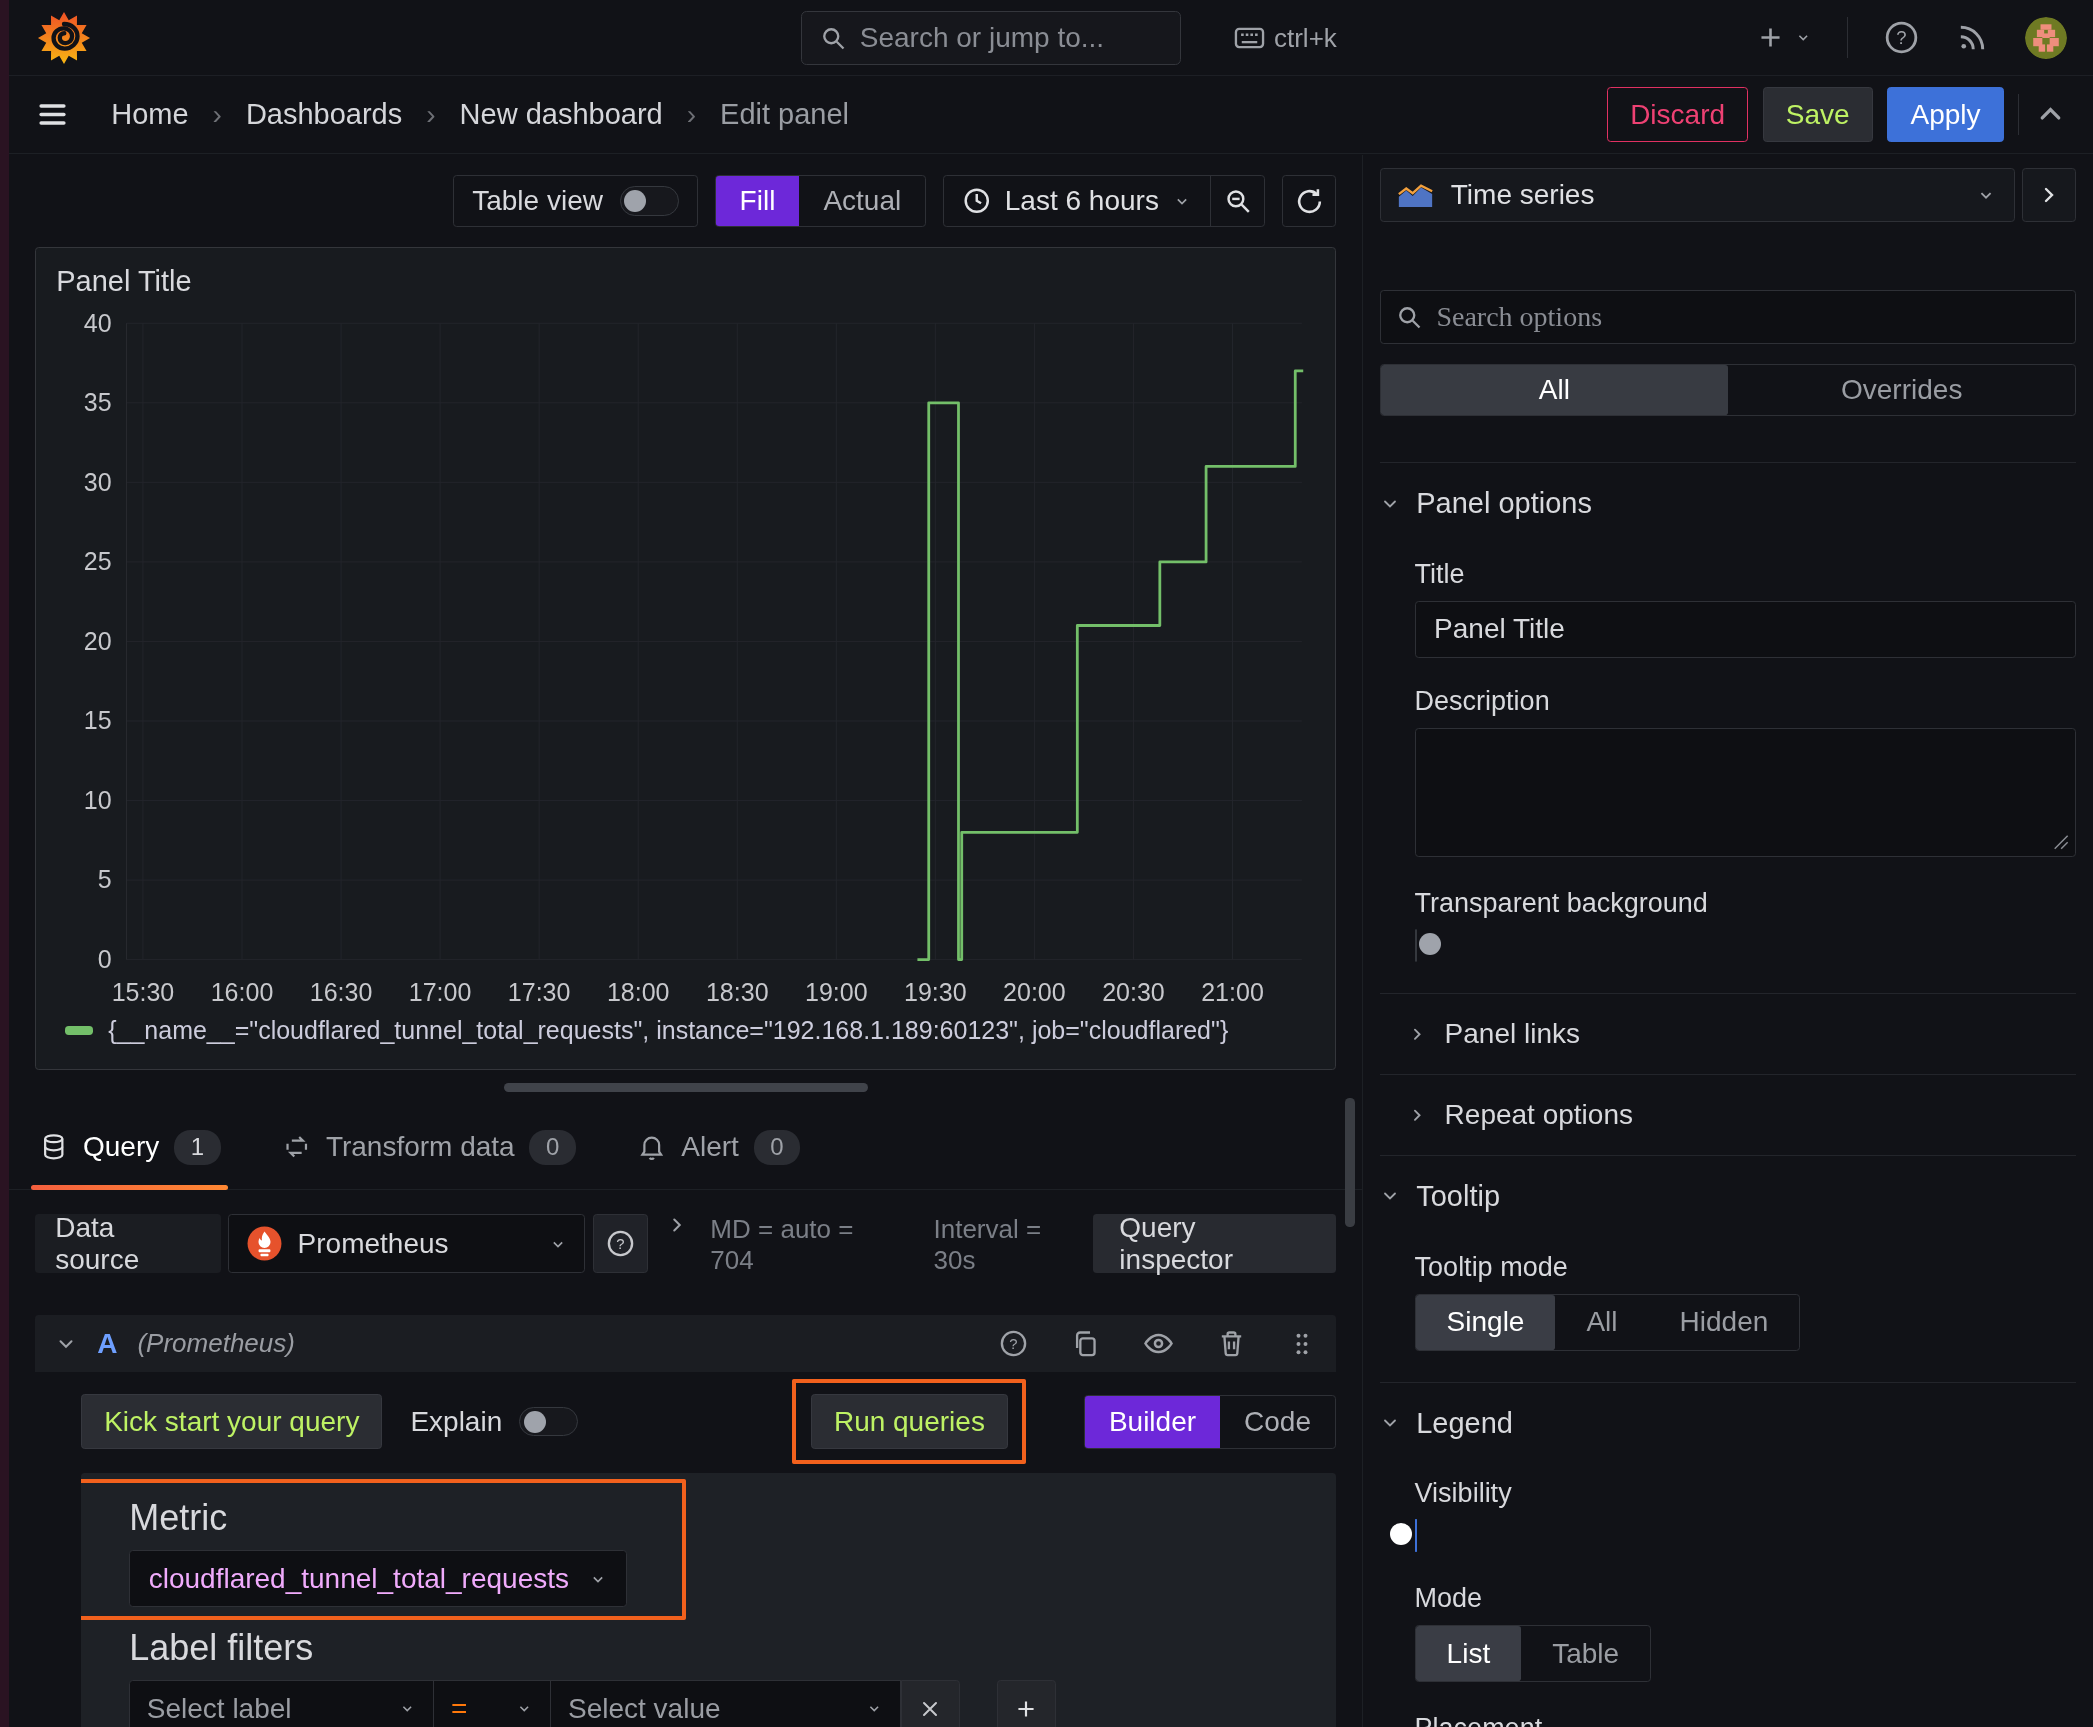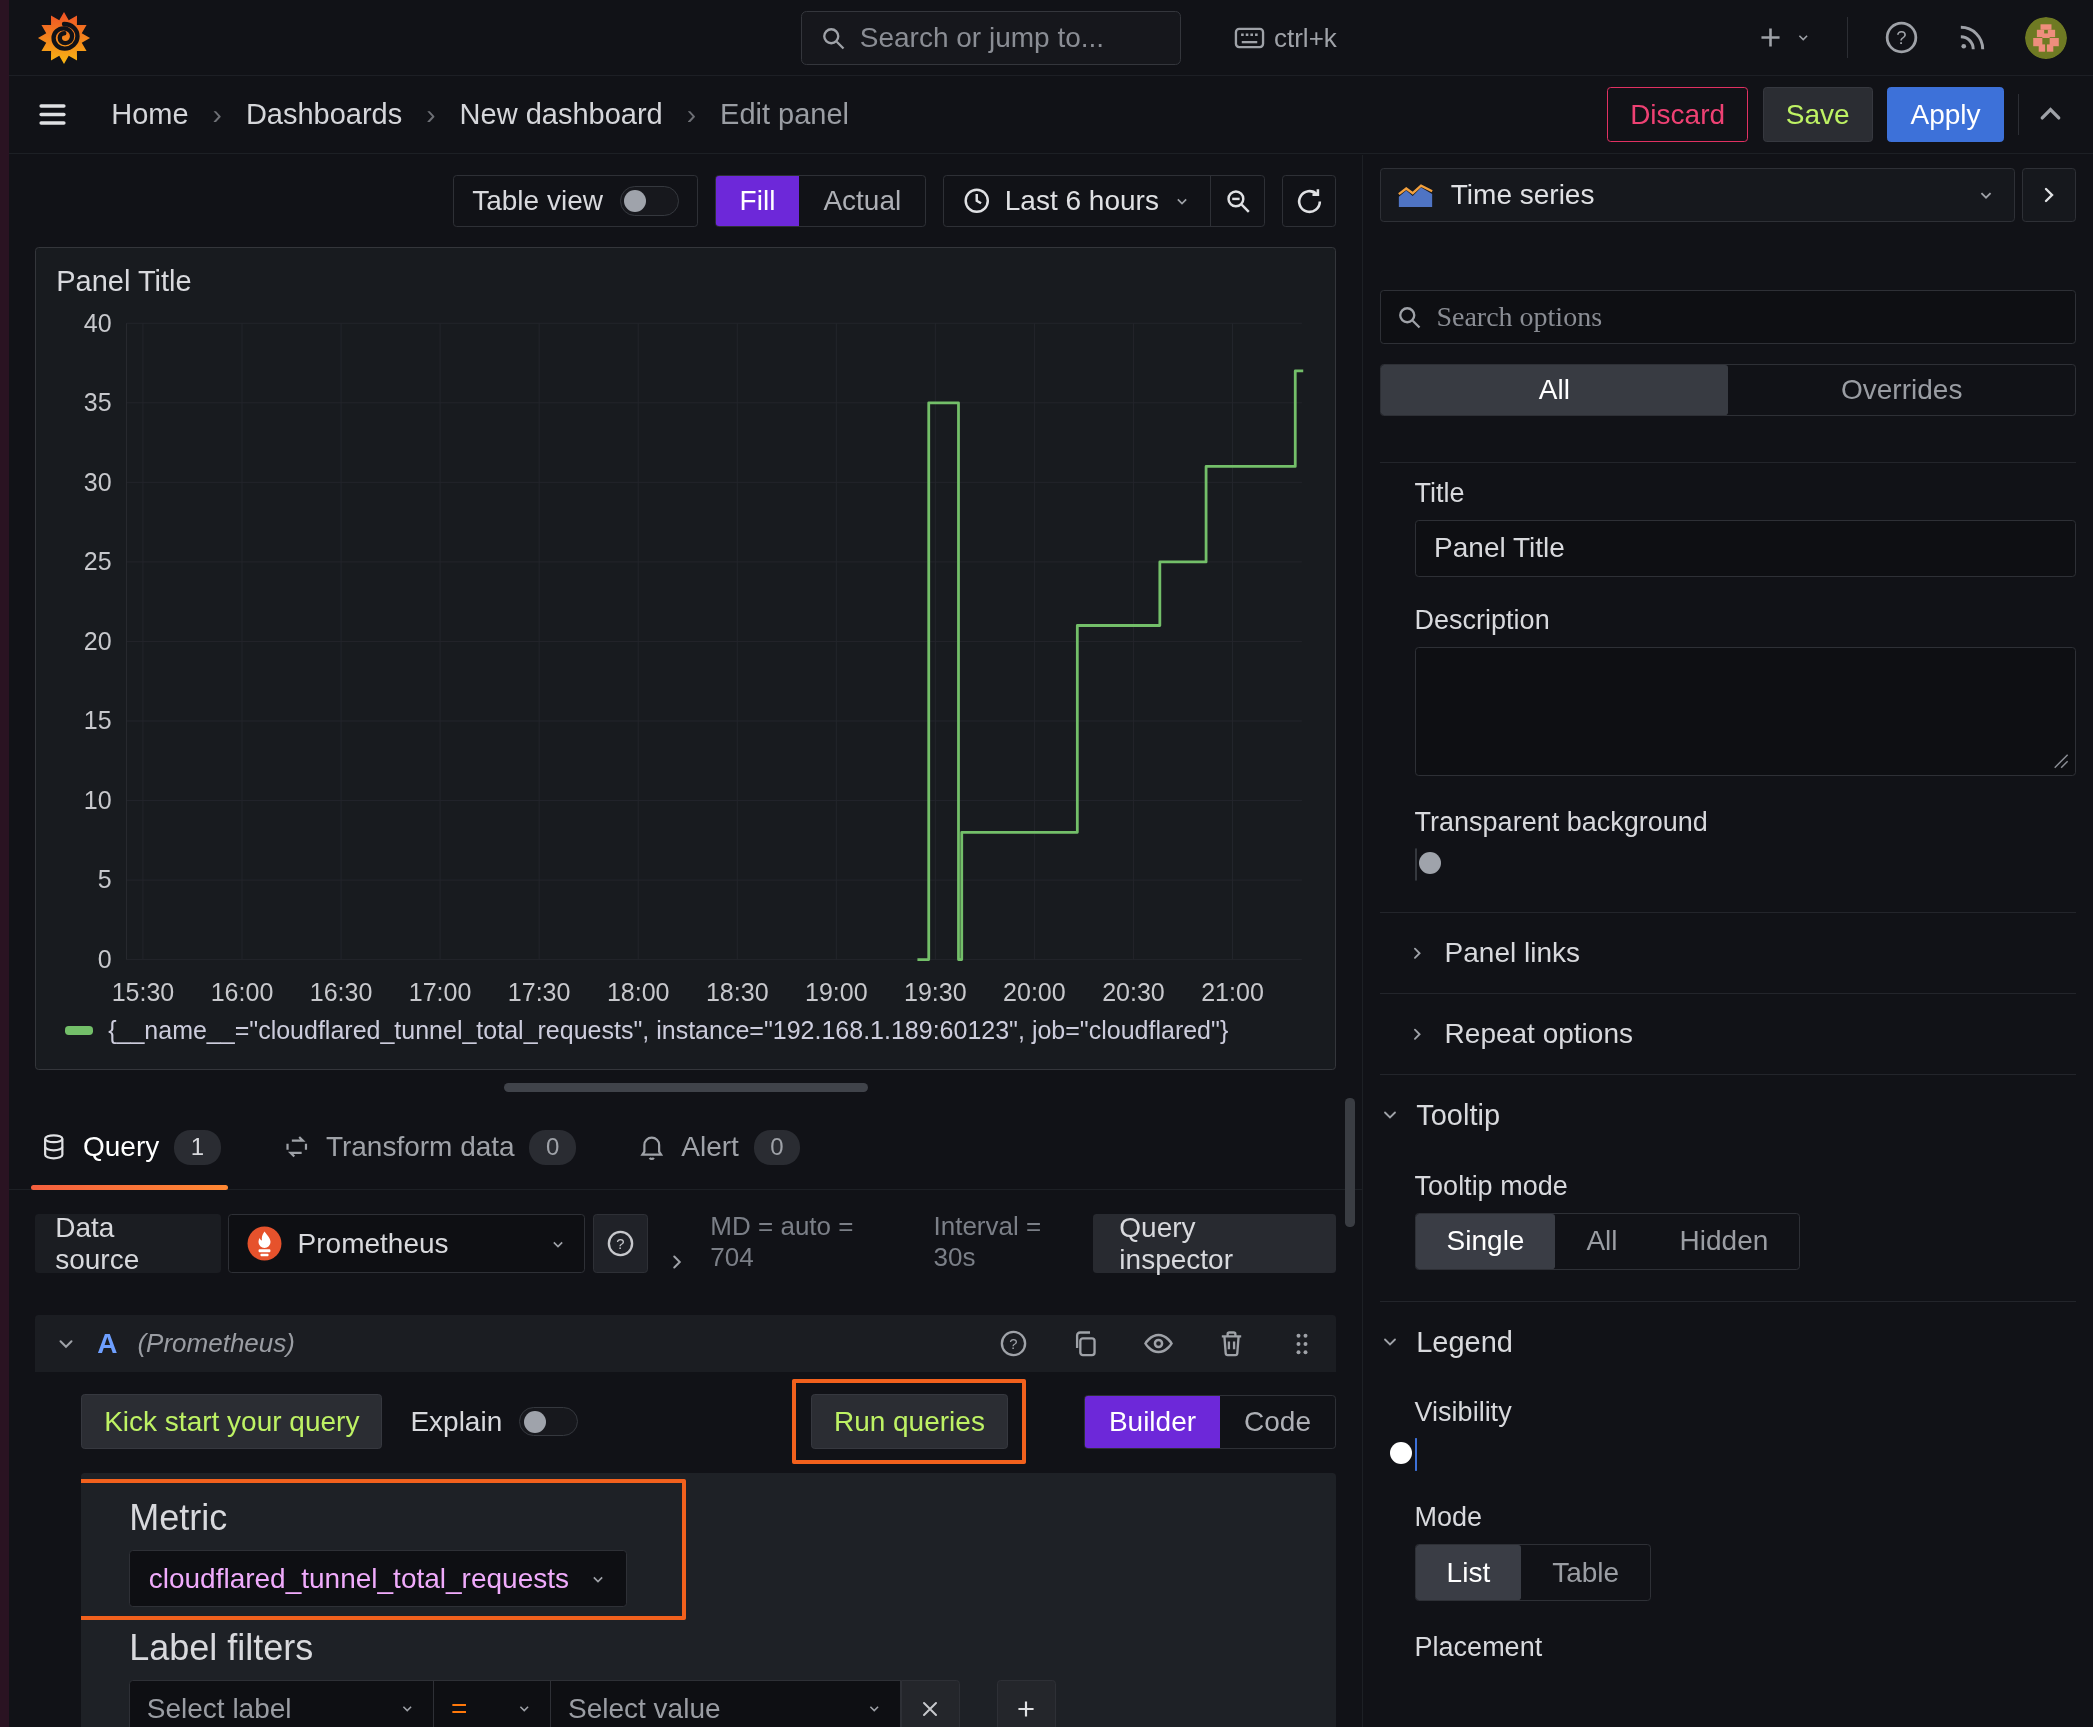--- a/index.html
+++ b/index.html
@@ -74,21 +74,21 @@
   
   .tabs { margin-top:13px; height:85px; display:flex; gap:61px; padding-left:29.5px; border-bottom:0.9px solid #1d2025; }
   .tab { display:flex; align-items:center; gap:14.8px; position:relative; color:#9fa2a8; }
   .tab.active { color:#ffffff; }
   .tab.active .icon { color:#e0e1e4; }
   .tab .underline { position:absolute; left:-7.4px; right:-7.4px; bottom:-0.9px; height:5.5px; border-radius:2.8px; background:linear-gradient(90deg,#f55f3e,#ff8833); }
   .badge { background:#2a2c32; border-radius:16.6px; padding:3.7px 16.6px; font-size:24px; color:#9fa2a8; }
   .tab.active .badge { color:#d8d9dd; }
 
   
-  .dsrow { margin:24px 26px 0 26px; display:flex; align-items:flex-end; height:59px; }
+  .dsrow { margin:24px 26px 0 26px; display:flex; align-items:flex-start; height:59px; }
   .ds-chip { background:#1b1d22; border-radius:3.7px; padding:0 20px; height:100%; display:flex; align-items:center; color:#d8d9dd; }
   .ds-select { margin-left:7.4px; width:369px; height:100%; background:#0e0f13; border:0.9px solid #2e3036; border-radius:3.7px; display:flex; align-items:center; gap:14.8px; padding:0 16.6px; }
   .ds-help { margin-left:7.4px; width:57px; height:100%; background:#202228; border:0.9px solid #2e3036; border-radius:3.7px; display:flex; align-items:center; justify-content:center; }
   .ds-stats { display:flex; align-items:center; gap:37px; color:#7b7f87; font-size:26px; margin-left:22px; }
   .ds-inspector { margin-left:9.2px; height:100%; background:#282a30; border-radius:3.7px; padding:0 26px; display:flex; align-items:center; color:#d8d9dd; }
 
   
   .qcard { margin:42px 26px 0 26px; }
   .qheader { height:57px; background:#1b1d22; border-radius:3.7px 3.7px 0 0; display:flex; align-items:center; padding:0 20px; gap:20px; }
   .qref { color:#6e9fff; font-weight:bold; font-size:28px; }
@@ -588,20 +588,28 @@
         </span>
         <input placeholder="Search options" style="">
       </div>
 
       <div class="ovtabs">
         <div class="seg-on">All</div>
         <div>Overrides</div>
       </div>
 
       <div class="section first">
+        <div class="sec-head">
+          <span class="icon">
+            <svg width="20" height="20" viewBox="0 0 24 24">
+                <path d="M6 9l6 6 6-6" stroke="currentColor" stroke-width="2.2" fill="none" stroke-linecap="round"></path>
+              </svg>
+          </span>
+          <span>Panel options</span>
+        </div>
         <div class="sec-body">
           <div class="sb-label">Title</div>
           <input class="sb-input" value="Panel Title" style="">
           <div class="sb-label" style="margin-top:28px">Description</div>
           <div class="sb-textarea">
             <span class="resize-grip">
               <svg width="18.5" height="18.5" viewBox="0 0 20 20">
                   <path d="M4 18L18 4M11 18l7-7" stroke="#8a8d94" stroke-width="1.6"></path>
                 </svg>
             </span>

